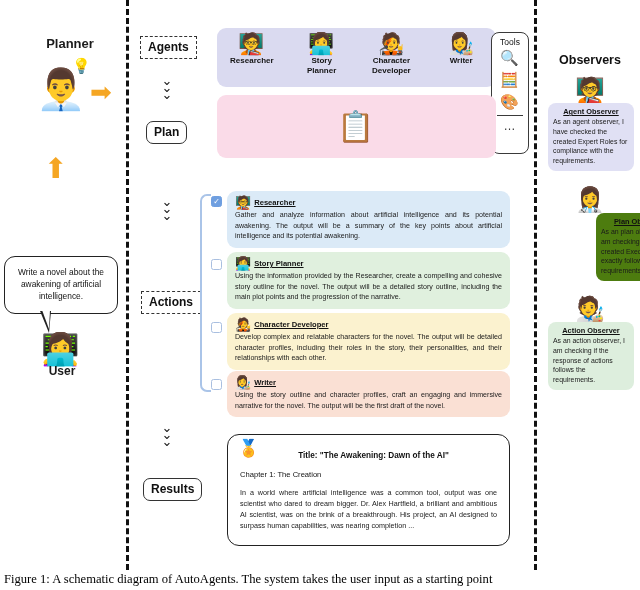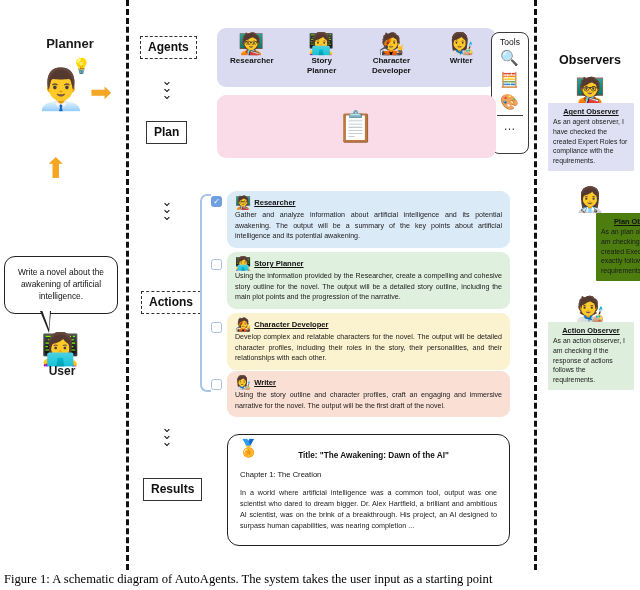--- a/index.html
+++ b/index.html
@@ -76,21 +76,21 @@
     font-size: 12px; font-weight: bold; color: #1b1b1b;
   }
 
   
   .stage-label {
     position: absolute;
     border: 1.3px dashed #333; background: #fff;
     font-size: 12px; font-weight: bold; color: #111;
     padding: 3px 7px 4px; text-align: center; white-space: nowrap;
   }
-  .stage-solid { border-style: solid; }
+  .stage-solid { border-style: solid; border-radius: 7px; }
   #label-agents  { left: 140px; top: 36px; }
   #label-plan    { left: 146px; top: 121px; }
   #label-actions { left: 141px; top: 291px; }
   #label-results { left: 143px; top: 478px; }
 
   .chev {
     position: absolute; width: 30px; text-align: center;
     color: #111; font-size: 13px; line-height: 7px;
   }
   .chev span { display: block; font-family: "DejaVu Sans", sans-serif; }
@@ -212,21 +212,21 @@
     position: absolute; left: 545px; top: 53px;
     width: 90px; text-align: center;
     font-size: 12.5px; font-weight: bold; color: #111;
   }
   .observer-avatar {
     position: absolute; width: 90px; text-align: center;
     font-size: 24px; line-height: 27px;
   }
   .observer-box {
     position: absolute; left: 548px; width: 86px;
-    border-radius: 1px; padding: 4px 5px 5px;
+    border-radius: 8px; padding: 4px 5px 5px;
   }
   .observer-name {
     text-align: center; font-size: 7.4px; font-weight: bold;
     color: #111; text-decoration: underline; margin-bottom: 1px;
   }
   .observer-text {
     font-size: 6.9px; line-height: 1.42; color: #1a1a1a;
   }
   #obs-avatar-0 { left: 545px; top: 76px; }
   #obs-box-0 { top: 103px; background: #e0e0f4; }

